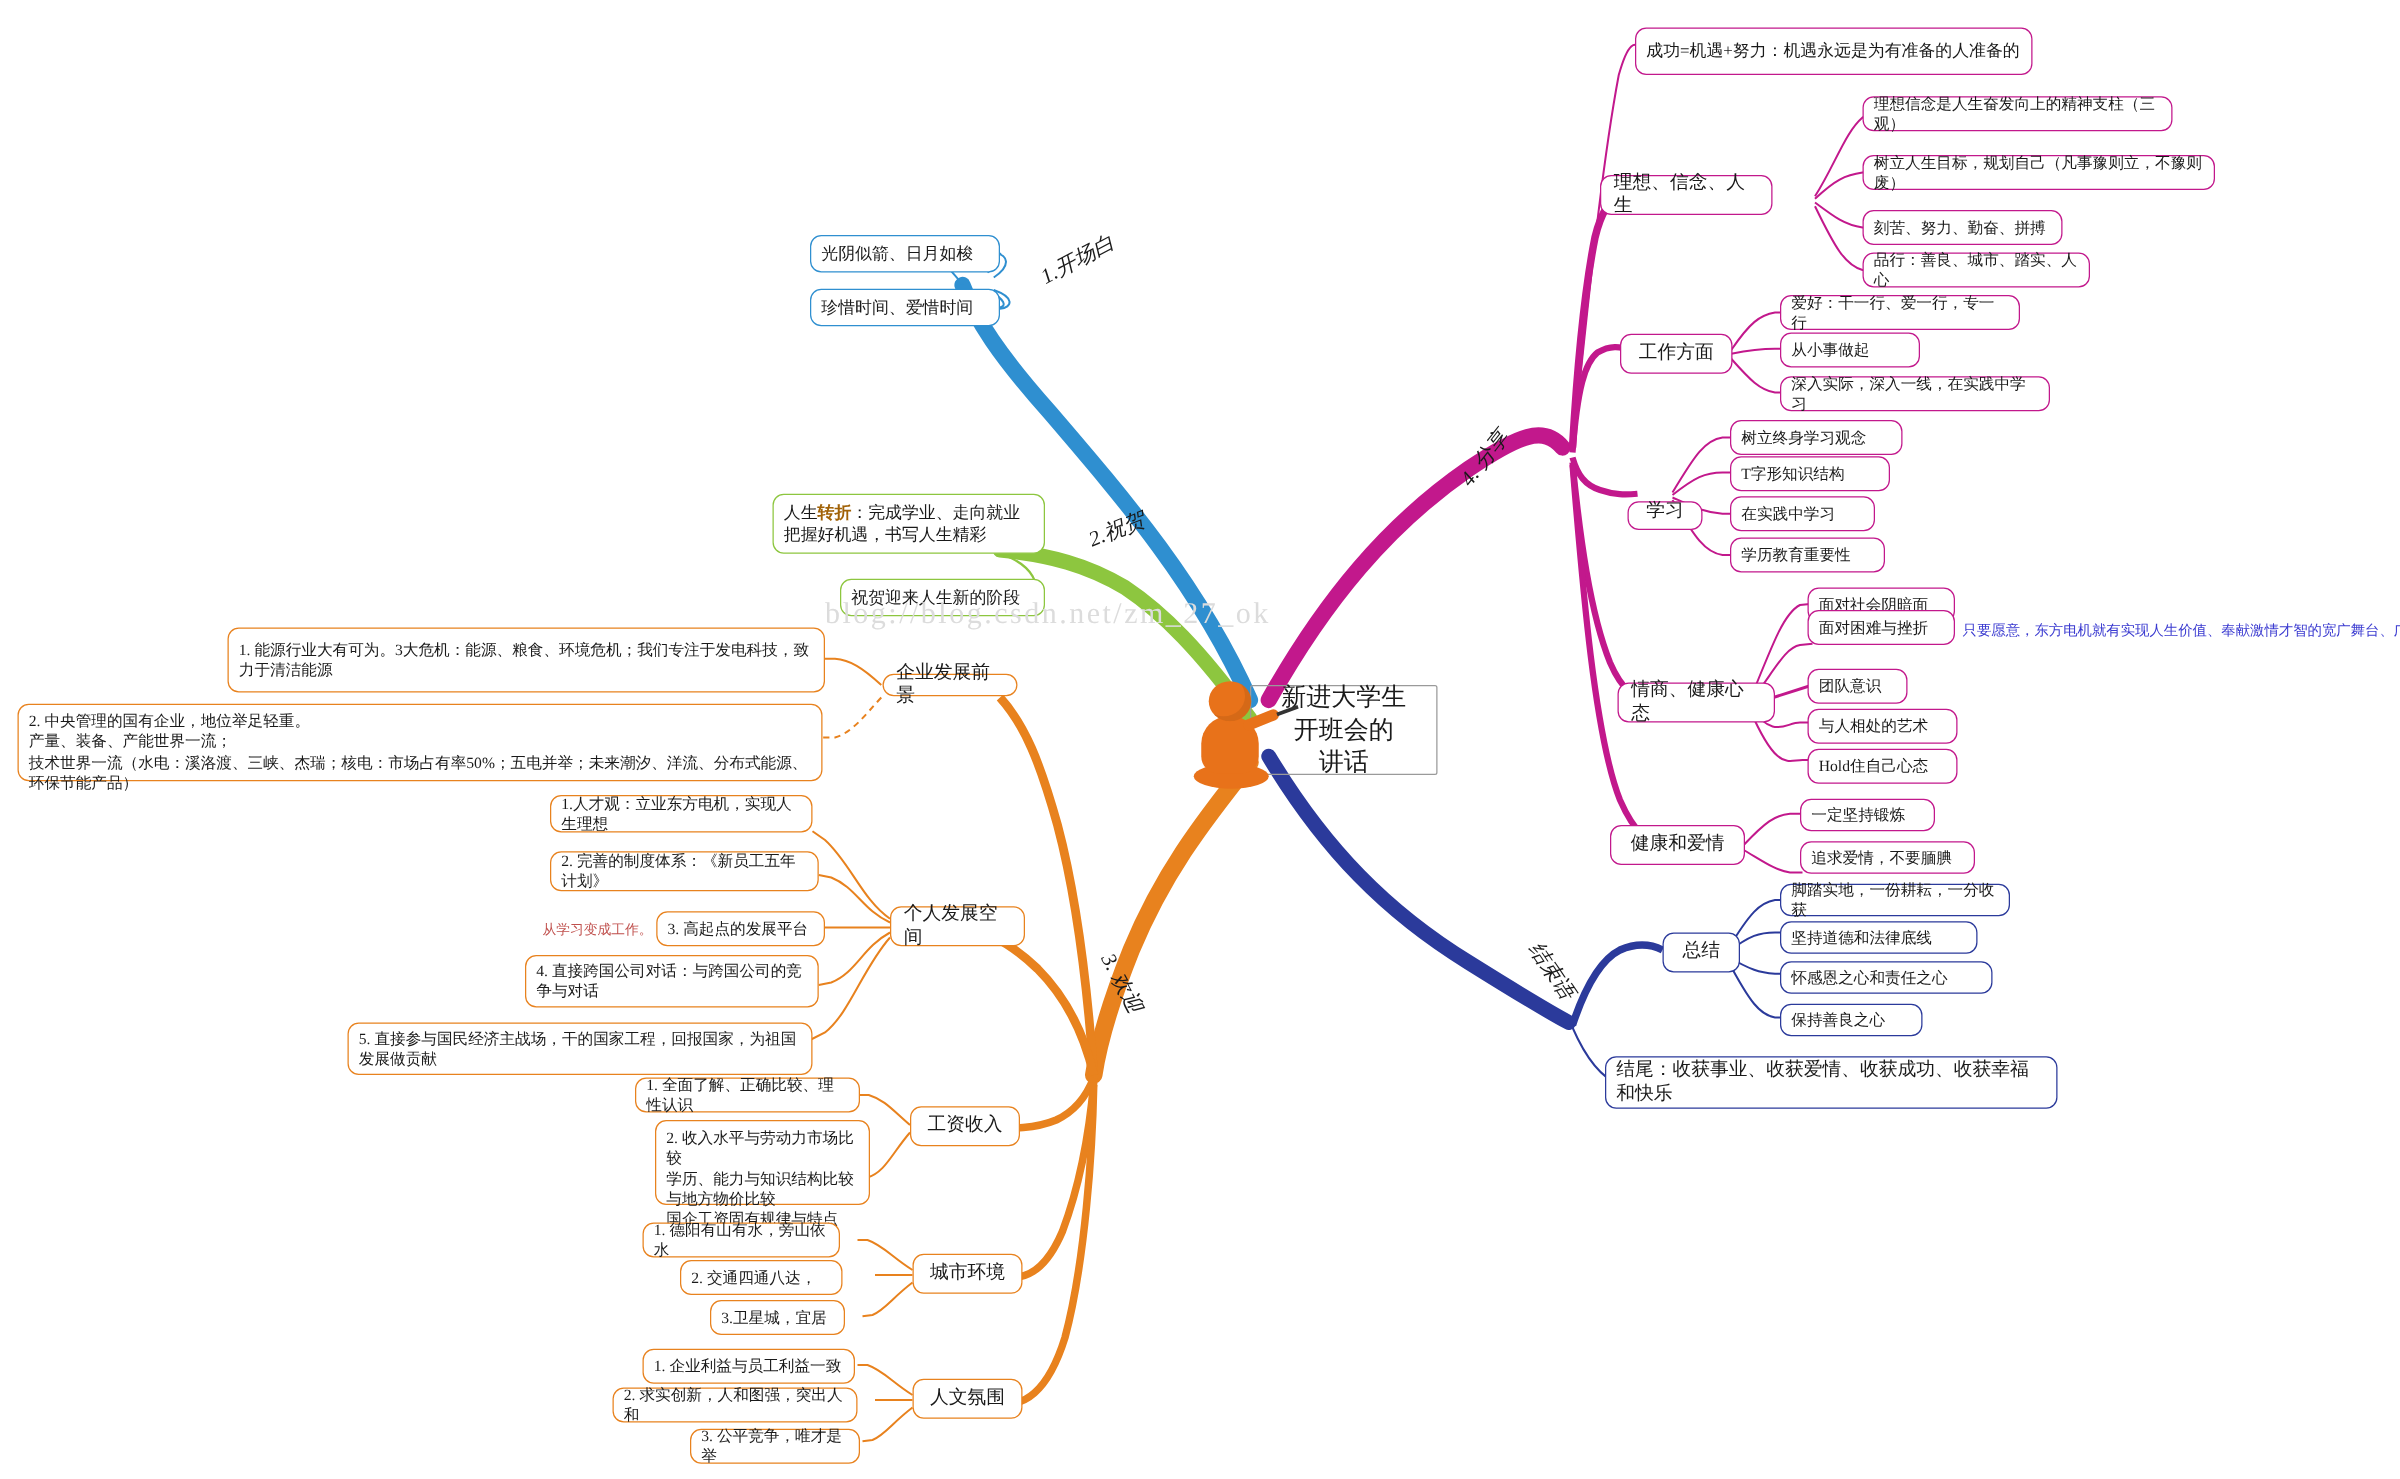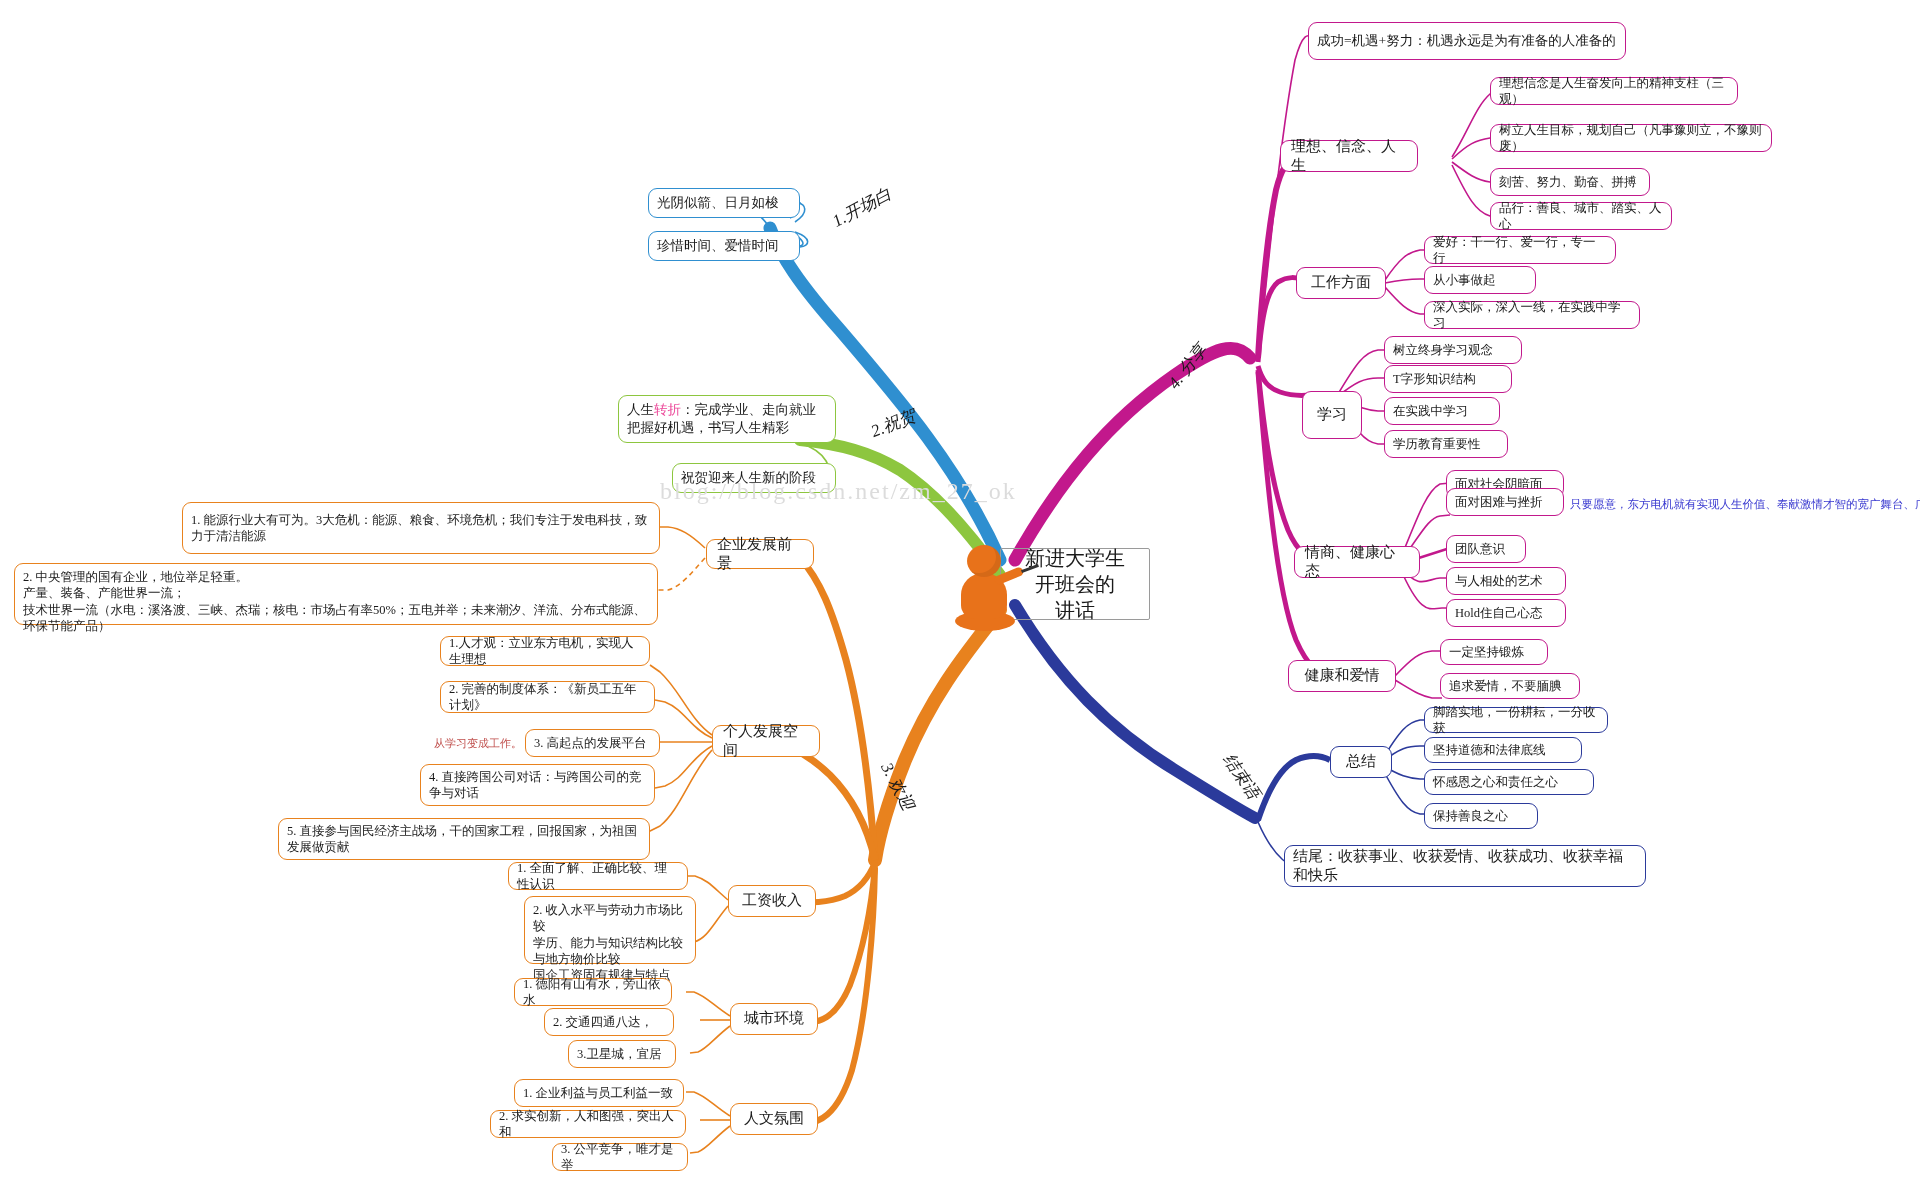--- a/index.html
+++ b/index.html
@@ -154,28 +154,28 @@
   <div class="branch-label" style="left:1216px;top:765px;transform:rotate(56deg);">结束语</div>
 
   <div class="node b-blue" style="left:648px;top:188px;width:152px;height:30px;">
     <span>光阴似箭、日月如梭</span>
   </div>
   <div class="node b-blue" style="left:648px;top:231px;width:152px;height:30px;">
     <span>珍惜时间、爱惜时间</span>
   </div>
 
   <div class="node b-green" style="left:618px;top:395px;width:218px;height:48px;">
-    <span>人生<span style="color:#ec4899;font-weight:normal">转折</span>：完成学业、走向就业
+    <span>人生<span style="color:#a16207;font-weight:bold">转折</span>：完成学业、走向就业
 把握好机遇，书写人生精彩</span>
   </div>
   <div class="node b-green" style="left:672px;top:463px;width:164px;height:30px;">
     <span>祝贺迎来人生新的阶段</span>
   </div>
 
-  <div class="node b-orange lvl2" style="left:706px;top:539px;width:108px;height:30px;justify-content:center;">
+  <div class="node b-orange lvl2" style="left:706px;top:539px;width:108px;height:18px;justify-content:center;">
     <span>企业发展前景</span>
   </div>
   <div class="node b-orange lvl2" style="left:712px;top:725px;width:108px;height:32px;justify-content:center;">
     <span>个人发展空间</span>
   </div>
   <div class="node b-orange lvl2" style="left:728px;top:885px;width:88px;height:32px;justify-content:center;">
     <span>工资收入</span>
   </div>
   <div class="node b-orange lvl2" style="left:730px;top:1003px;width:88px;height:32px;justify-content:center;">
     <span>城市环境</span>
@@ -266,21 +266,21 @@
   <div class="node b-magenta small" style="left:1424px;top:236px;width:192px;height:28px;">
     <span>爱好：干一行、爱一行，专一行</span>
   </div>
   <div class="node b-magenta small" style="left:1424px;top:266px;width:112px;height:28px;">
     <span>从小事做起</span>
   </div>
   <div class="node b-magenta small" style="left:1424px;top:301px;width:216px;height:28px;">
     <span>深入实际，深入一线，在实践中学习</span>
   </div>
 
-  <div class="node b-magenta lvl2" style="left:1302px;top:391px;width:60px;height:48px;justify-content:center;">
+  <div class="node b-magenta lvl2" style="left:1302px;top:401px;width:60px;height:23px;justify-content:center;align-items:flex-end;">
     <span>学习</span>
   </div>
   <div class="node b-magenta small" style="left:1384px;top:336px;width:138px;height:28px;">
     <span>树立终身学习观念</span>
   </div>
   <div class="node b-magenta small" style="left:1384px;top:365px;width:128px;height:28px;">
     <span>T字形知识结构</span>
   </div>
   <div class="node b-magenta small" style="left:1384px;top:397px;width:116px;height:28px;">
     <span>在实践中学习</span>

